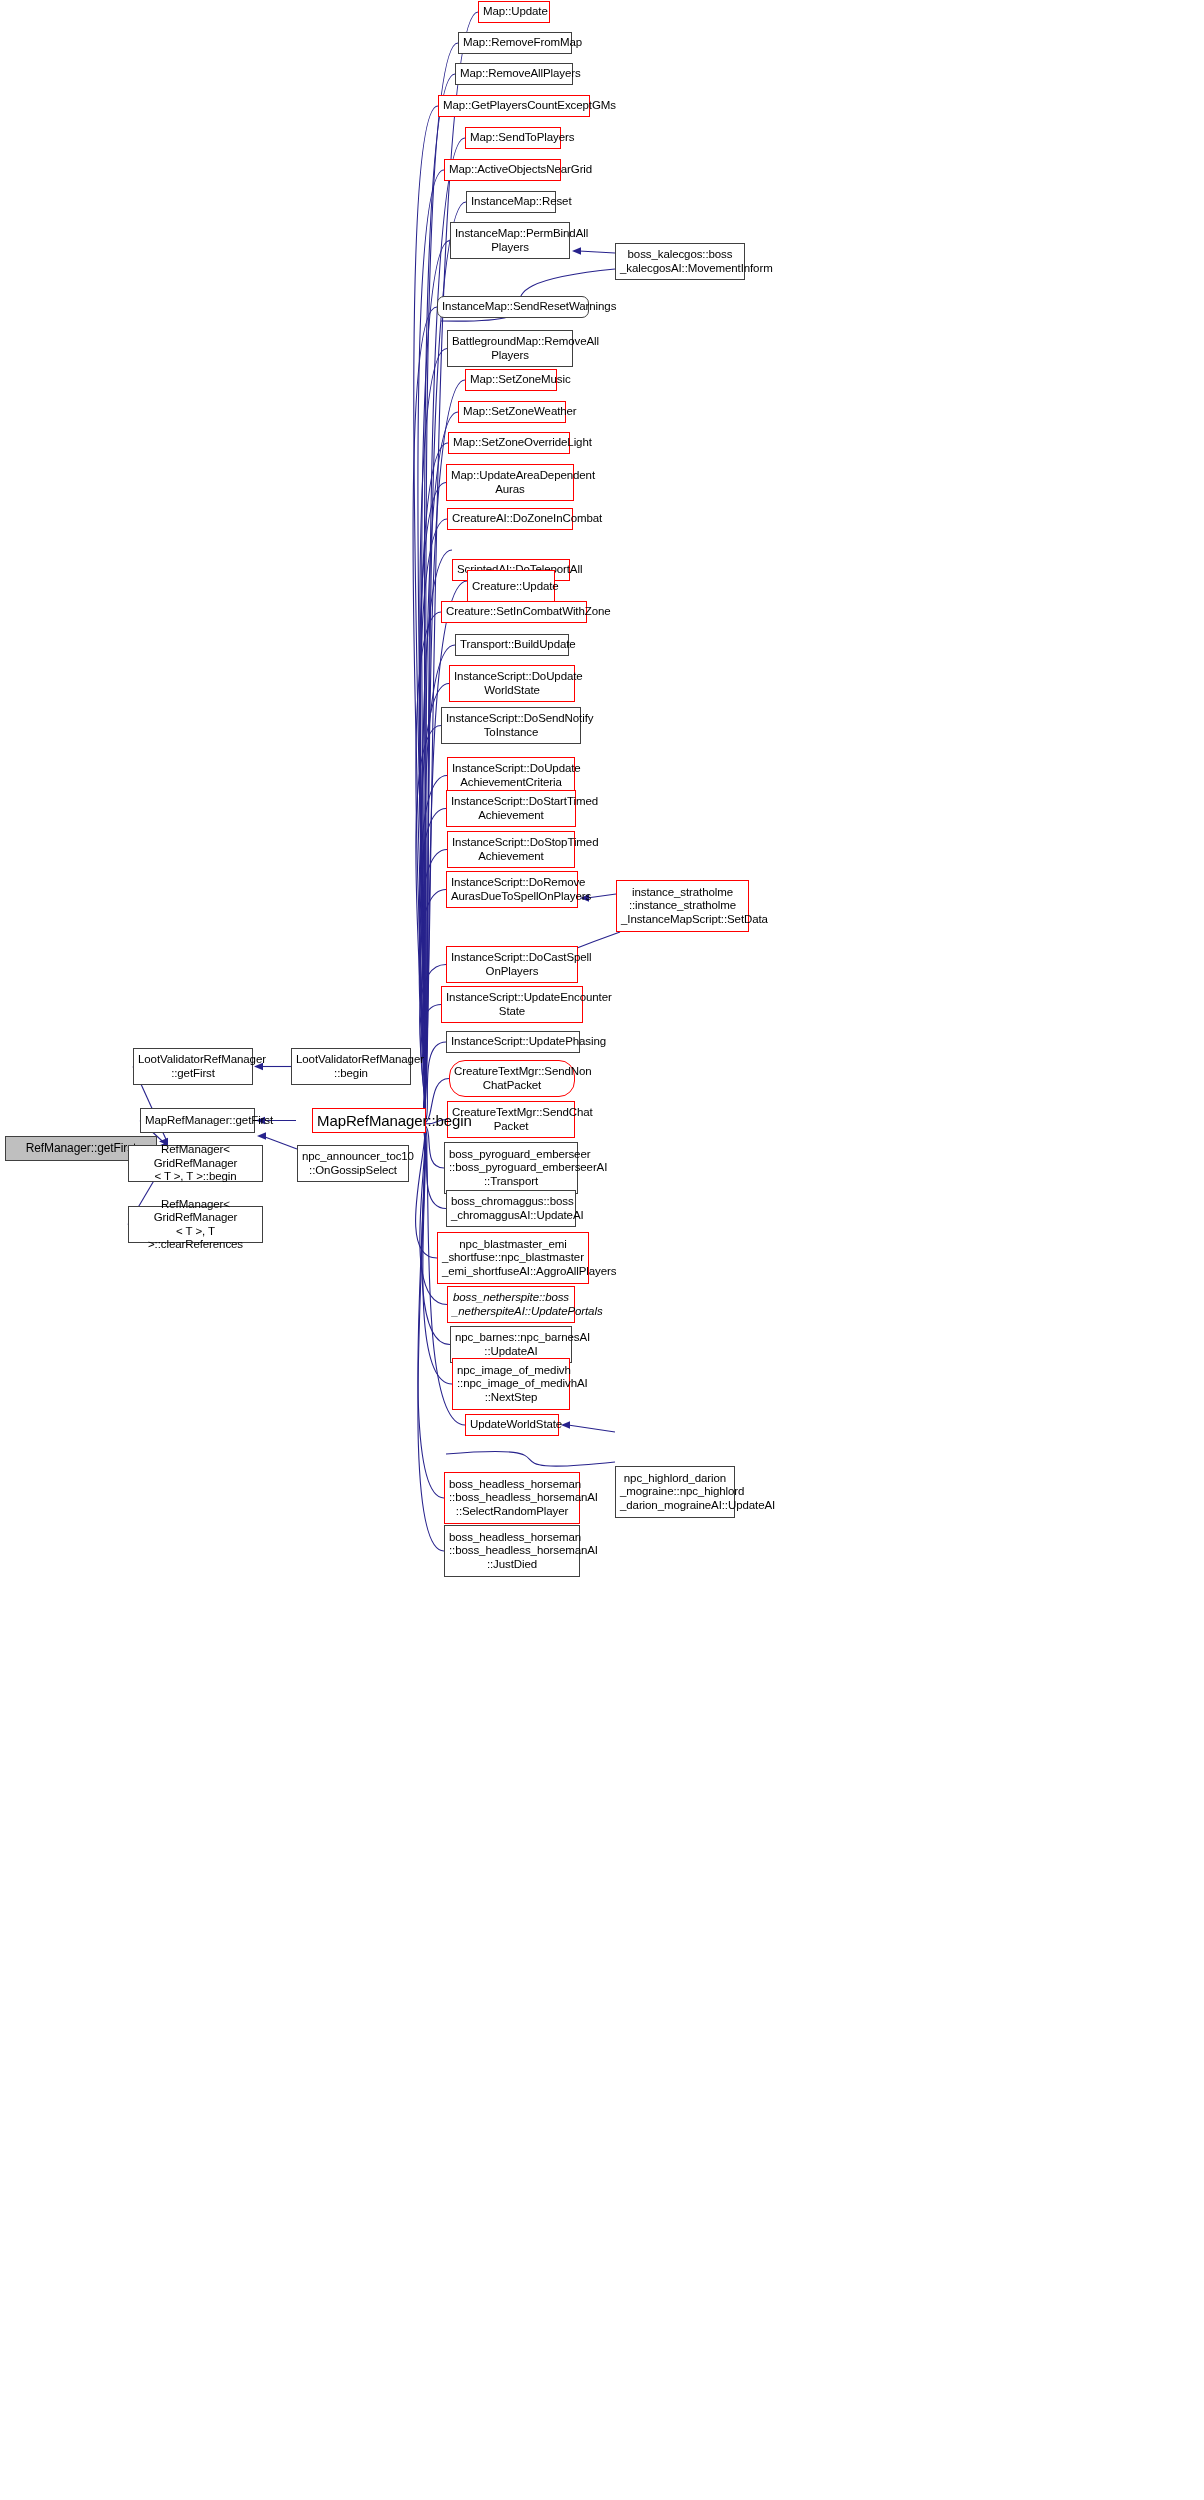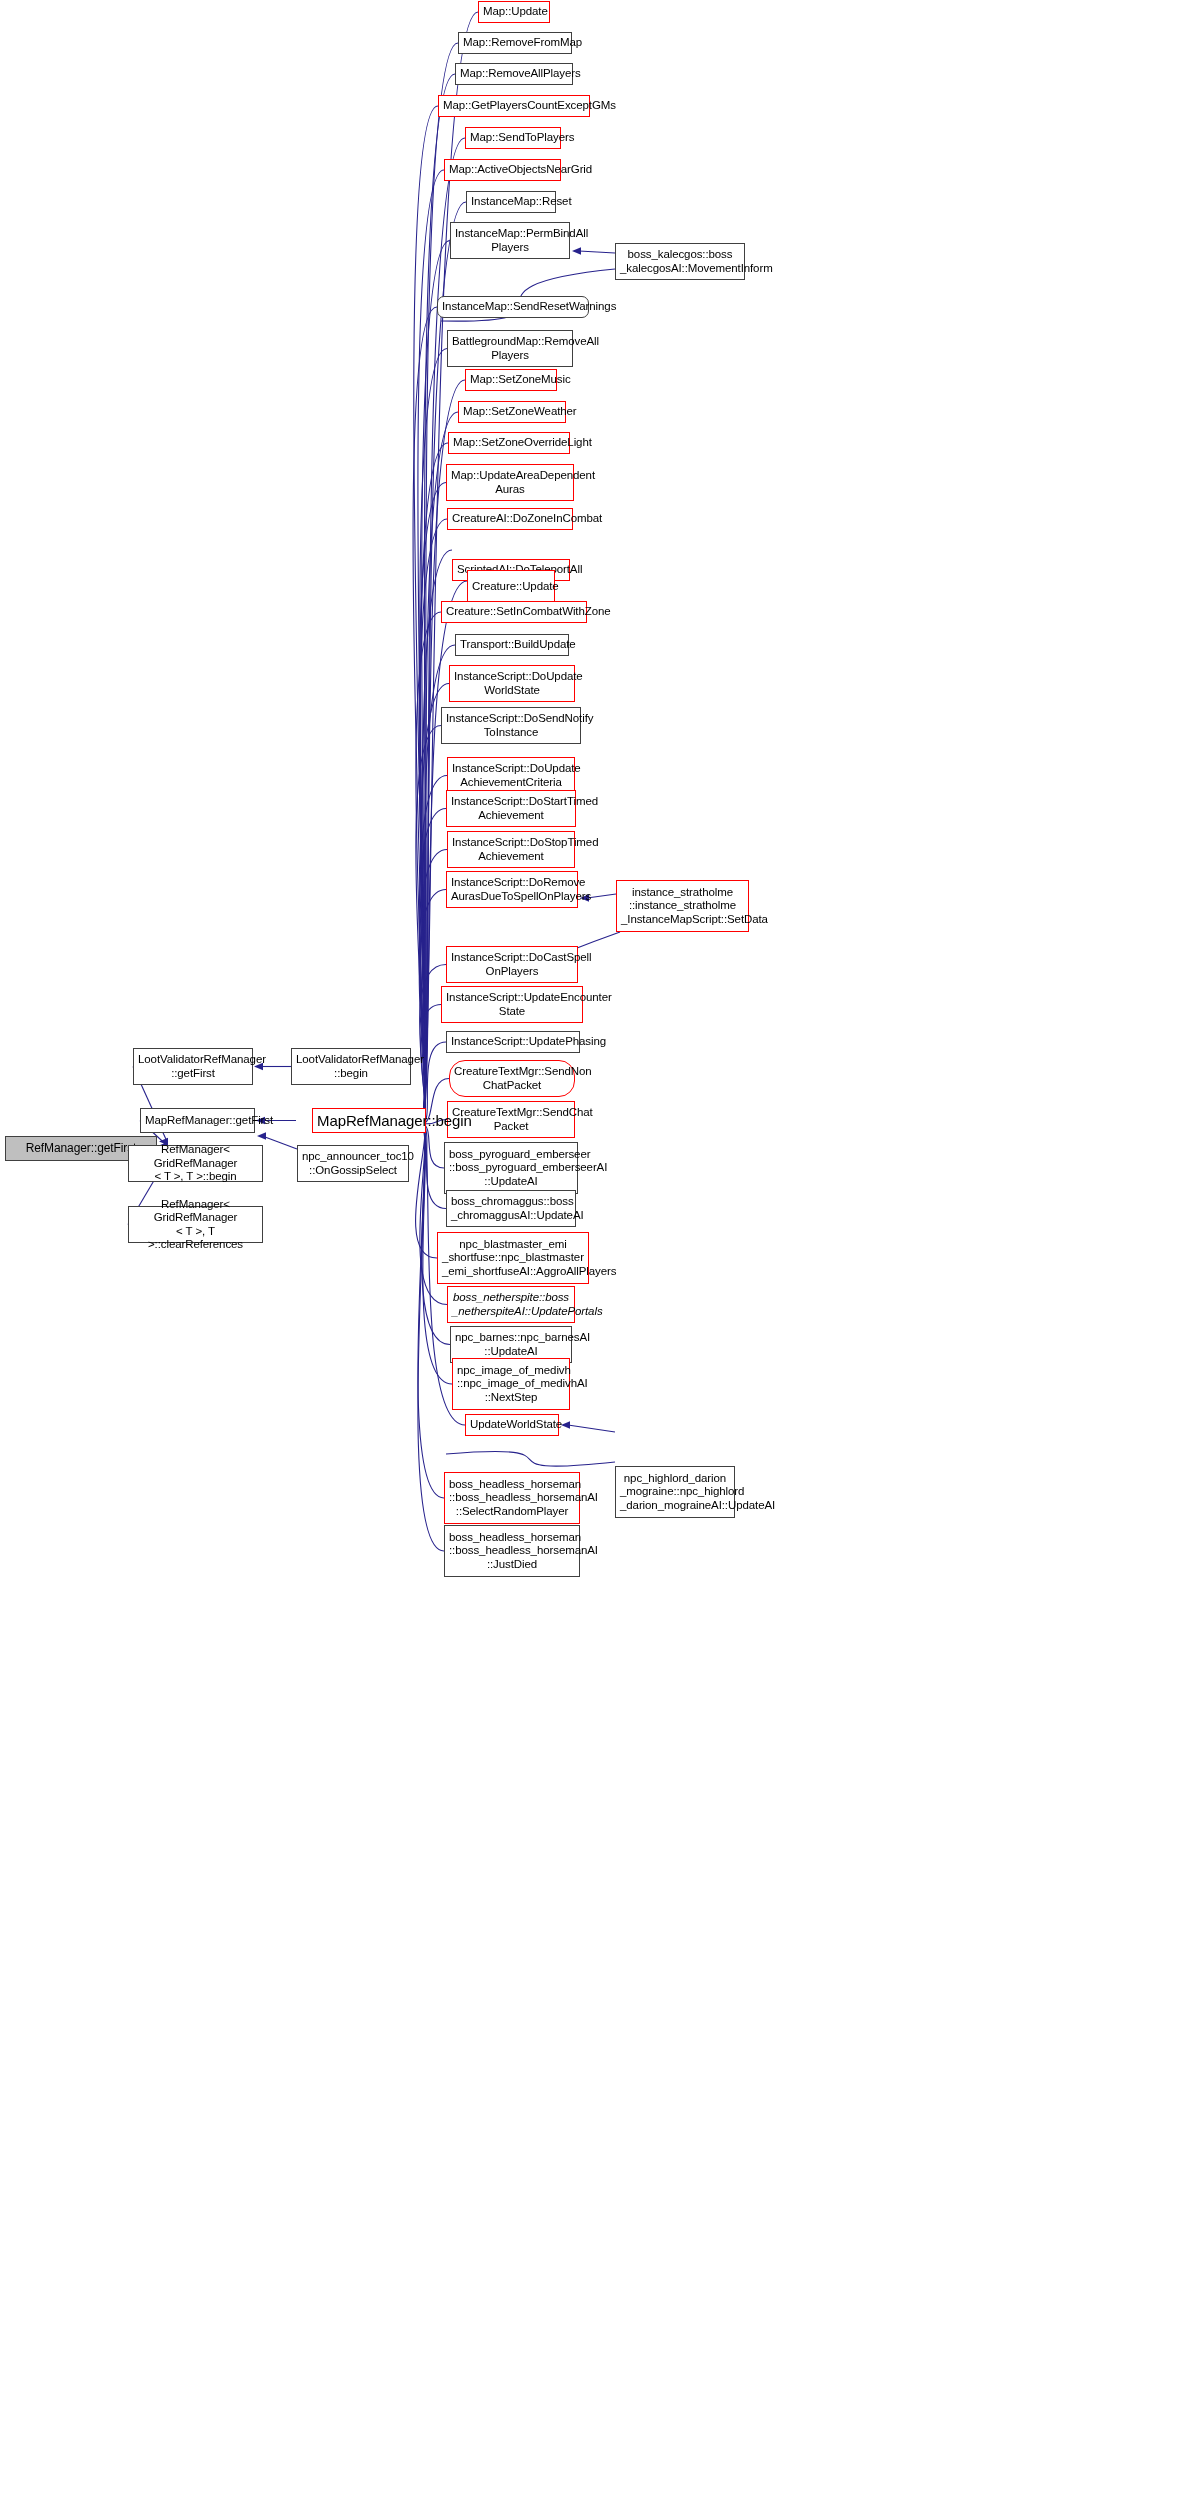--- a/index.html
+++ b/index.html
@@ -173,21 +173,21 @@
 OnPlayers</span></div>
       <div class="node red" style="left: 441px; top: 986px; width: 142px; height: 37px; font-size: 11.5px;"><span>InstanceScript::UpdateEncounter
 State</span></div>
       <div class="node" style="left: 446px; top: 1031px; width: 134px; height: 22px; font-size: 11.5px;"><span>InstanceScript::UpdatePhasing</span></div>
       <div class="node red" style="left: 449px; top: 1060px; width: 126px; height: 37px; font-size: 11.5px; border-radius: 16px;"><span>CreatureTextMgr::SendNon
 ChatPacket</span></div>
       <div class="node red" style="left: 447px; top: 1101px; width: 128px; height: 37px; font-size: 11.5px;"><span>CreatureTextMgr::SendChat
 Packet</span></div>
       <div class="node" style="left: 444px; top: 1142px; width: 134px; height: 52px; font-size: 11.5px;"><span>boss_pyroguard_emberseer
 ::boss_pyroguard_emberseerAI
-::UpdateAI</span></div>
+::Transport</span></div>
       <div class="node" style="left: 446px; top: 1190px; width: 130px; height: 37px; font-size: 11.5px;"><span>boss_chromaggus::boss
 _chromaggusAI::UpdateAI</span></div>
       <div class="node red" style="left: 437px; top: 1232px; width: 152px; height: 52px; font-size: 11.5px;"><span>npc_blastmaster_emi
 _shortfuse::npc_blastmaster
 _emi_shortfuseAI::AggroAllPlayers</span></div>
       <div class="node red" style="left: 447px; top: 1286px; width: 128px; height: 37px; font-size: 11.5px; font-style: italic;"><span>boss_netherspite::boss
 _netherspiteAI::UpdatePortals</span></div>
       <div class="node" style="left: 450px; top: 1326px; width: 122px; height: 37px; font-size: 11.5px;"><span>npc_barnes::npc_barnesAI
 ::UpdateAI</span></div>
       <div class="node red" style="left: 452px; top: 1358px; width: 118px; height: 52px; font-size: 11.5px;"><span>npc_image_of_medivh

